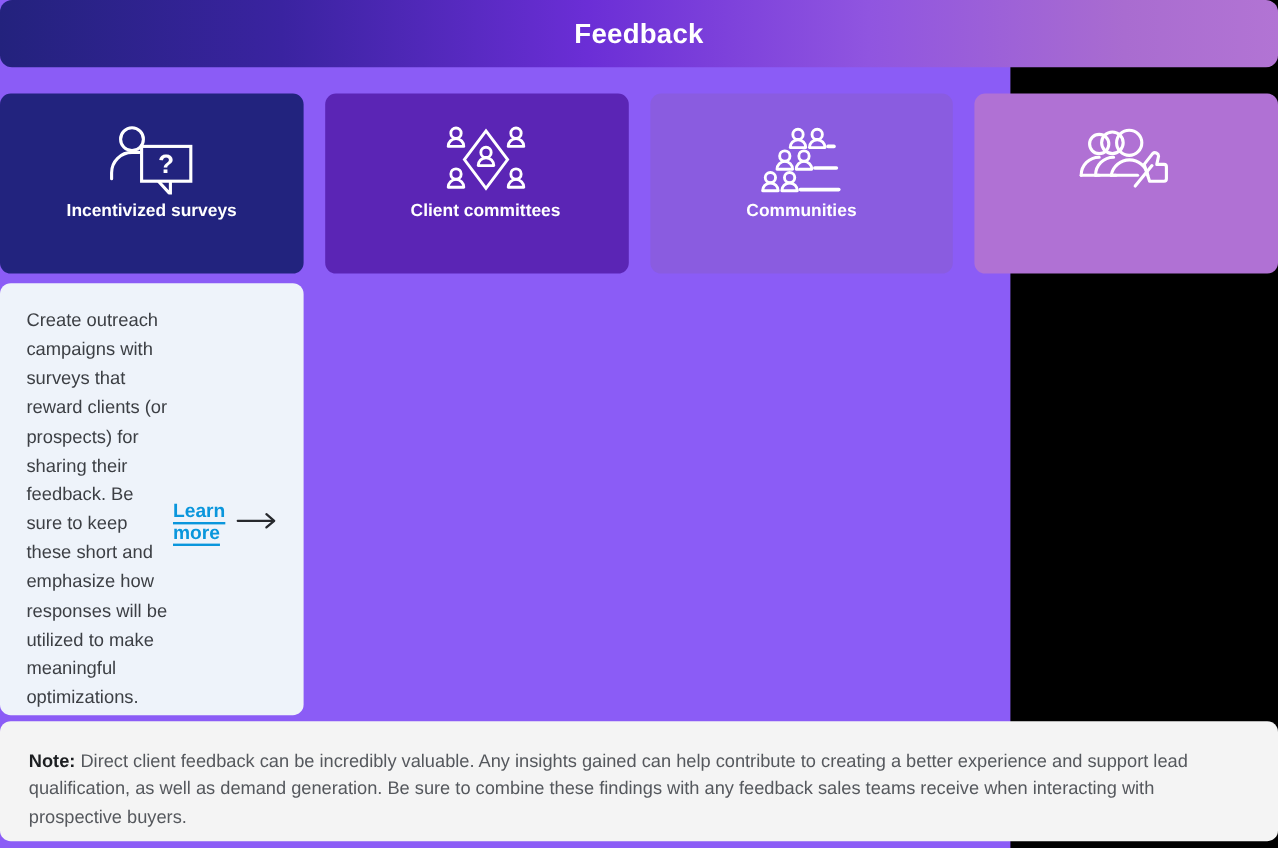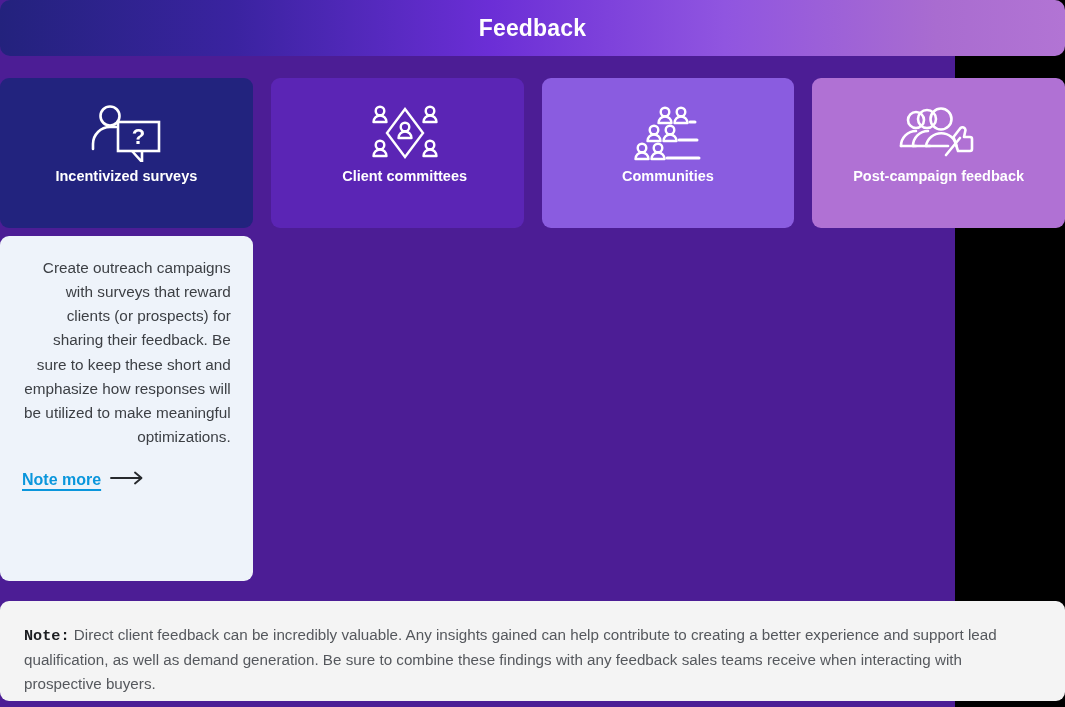--- a/index.html
+++ b/index.html
@@ -7,23 +7,23 @@
   html, body {
     width: 1065px;
     height: 707px;
     background: #000000;
     font-family: "Liberation Sans", sans-serif;
     overflow: hidden;
   }
 
   .page {
     position: relative;
-    width: 955px;
+    width: 842px;
     height: 707px;
-    background: #4c1d95;
+    background: #8b5cf6;
   }
 
   
   .header {
     position: absolute;
     left: 0;
     top: 0;
     width: 1065px;
     height: 56px;
     border-radius: 10px;
@@ -81,22 +81,21 @@
   }
 
   
   .card-body {
     margin-top: 8px;
     min-height: 345px;
     background: #eef3fa;
     border-radius: 9px;
     padding: 20px 22px 2px 22px;
     display: flex;
-    flex-direction: column;
-    text-align: right;
+    flex-direction: row;
   }
   .card-text {
     color: #3c3f44;
     font-size: 15.3px;
     line-height: 1.58;
   }
   .learn-more {
     margin-top: 22px;
     display: flex;
     align-items: center;
@@ -127,21 +126,20 @@
     padding: 22px 24px 0 24px;
   }
   .note-text {
     color: #55585d;
     font-size: 15.2px;
     line-height: 1.53;
   }
   .note-label {
     color: #1c1e21;
     font-weight: bold;
-    font-family: Liberation Mono, monospace;
   }
 </style>
 </head>
 <body>
 
 <div class="page">
 
   <div class="header" style="background: linear-gradient(90deg, rgb(35, 34, 125) 0%, rgb(58, 35, 160) 22%, rgb(107, 46, 214) 46%, rgb(144, 85, 224) 68%, rgb(169, 108, 208) 88%, rgb(178, 116, 212) 100%);">
     <div class="header-title">Feedback</div>
   </div>
@@ -157,21 +155,21 @@
             <rect x="31" y="18" width="41" height="29"></rect>
             <path d="M55 47 l0 11 l-10 -11"></path>
             <text x="51.5" y="40" font-family="Liberation Sans, sans-serif" font-size="22" font-weight="bold" fill="#ffffff" stroke="none" text-anchor="middle">?</text>
           </svg>
         </div>
         <div class="card-head-title">Incentivized surveys</div>
       </div>
       <div class="card-body">
         <div class="card-text">Create outreach campaigns with surveys that reward clients (or prospects) for sharing their feedback. Be sure to keep these short and emphasize how responses will be utilized to make meaningful optimizations.</div>
         <a class="learn-more" href="#">
-          <span class="learn-more-label" style="color: rgb(10, 150, 220);">Note more</span>
+          <span class="learn-more-label" style="color: rgb(10, 150, 220);">Learn more</span>
           <span class="arrow">
             <svg width="34" height="14" viewBox="0 0 34 14" fill="none" stroke="#27292d" stroke-width="1.9">
               <path d="M1 7 H31" stroke-linecap="round"></path>
               <path d="M25 1.5 L31.5 7 L25 12.5" stroke-linecap="round" stroke-linejoin="round" fill="none"></path>
             </svg>
           </span>
         </a>
       </div>
     </div>
 
@@ -234,21 +232,20 @@
             <path d="M5 41 a15 15 0 0 1 15 -15" stroke-linecap="round"></path>
             <path d="M5 41 H20" stroke-linecap="round"></path>
             <path d="M17 41 a15 15 0 0 1 15 -15" stroke-linecap="round"></path>
             <path d="M17 41 H34" stroke-linecap="round"></path>
             <path d="M30 41 a15.5 15.5 0 0 1 30.5 0" stroke-linecap="round"></path>
             <path d="M30 41 H52" stroke-linecap="round"></path>
             <path d="M50 50 L64 33" stroke-linecap="round"></path>
             <path d="M62 46 h12 a2 2 0 0 0 2 -2 v-10 a2 2 0 0 0 -2 -2 h-6 l1.5 -7 a3 3 0 0 0 -5 -2 l-7 9 z" stroke-linejoin="round"></path>
           </svg>
         </div>
-        <div class="card-head-title">Post-campaign feedback</div>
       </div>
     </div>
 
   </div>
 
   <div class="note">
     <div class="note-text"><span class="note-label">Note:</span><span> Direct client feedback can be incredibly valuable. Any insights gained can help contribute to creating a better experience and support lead qualification, as well as demand generation. Be sure to combine these findings with any feedback sales teams receive when interacting with prospective buyers.</span></div>
   </div>
 
 </div>

